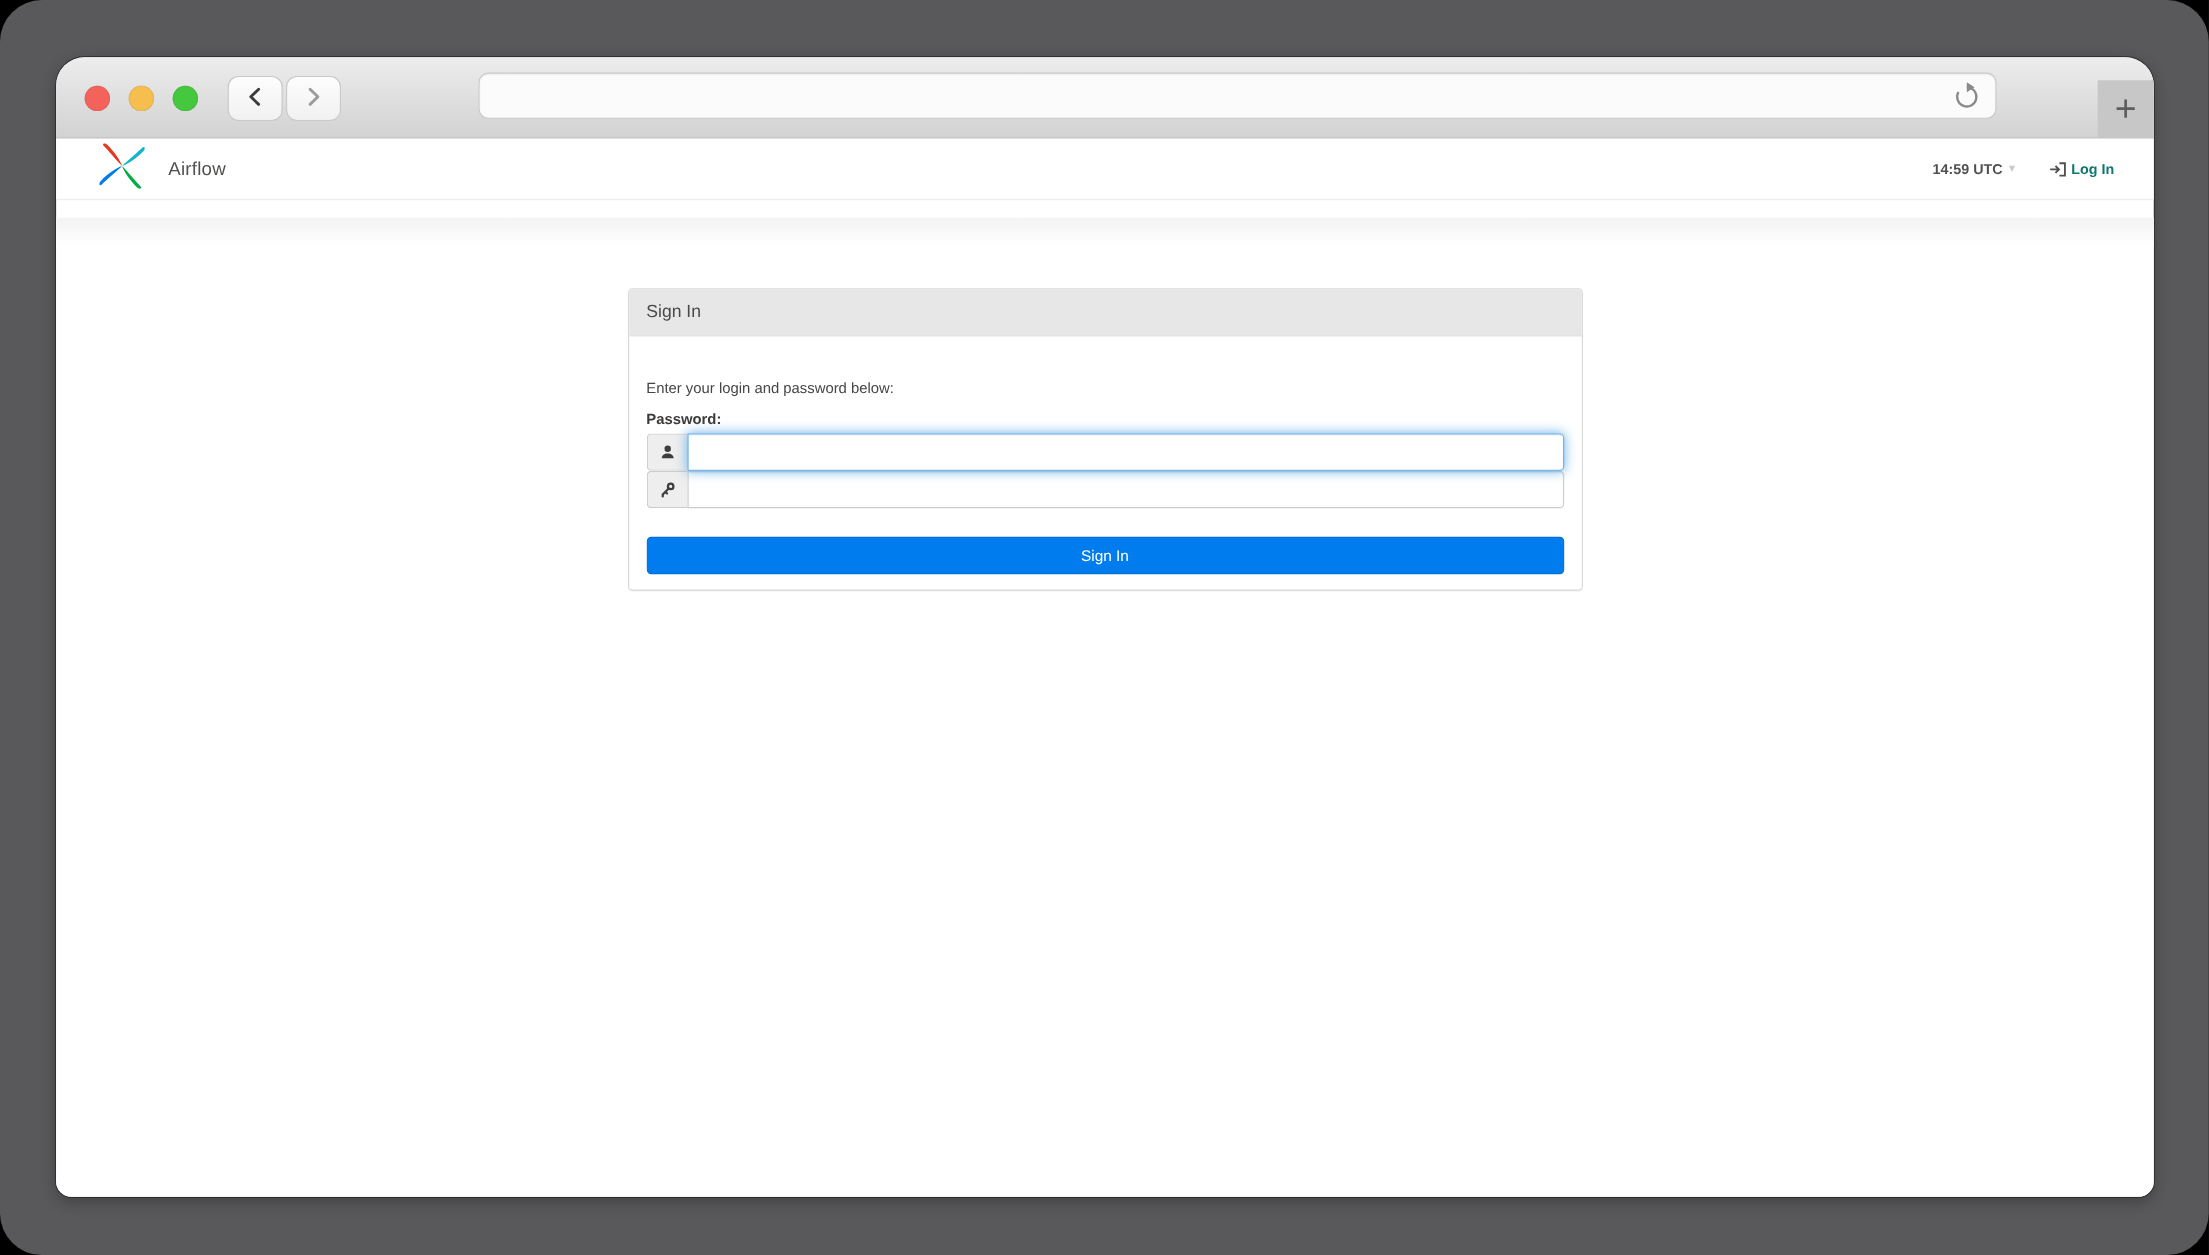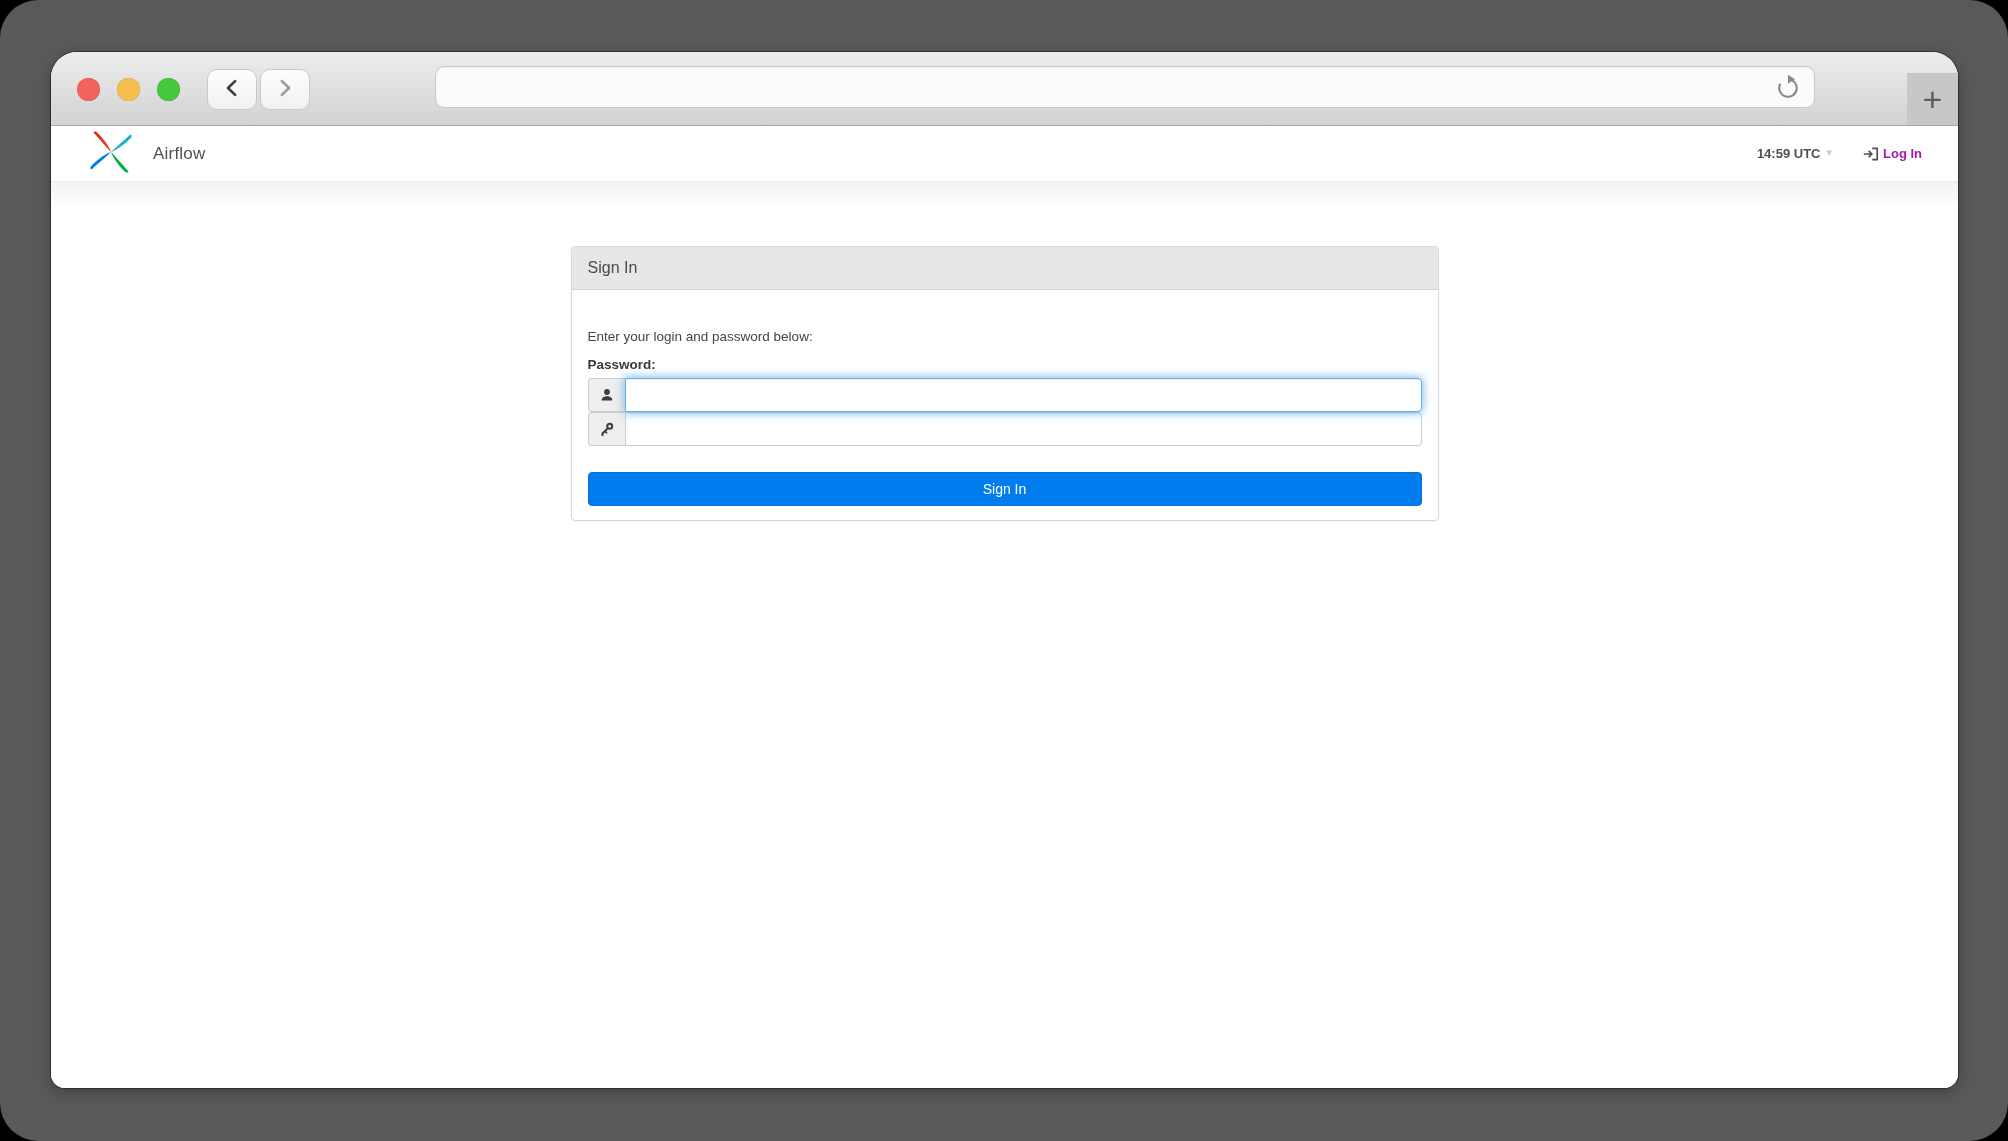--- a/index.html
+++ b/index.html
@@ -49,28 +49,28 @@
             border-bottom:1px solid #ececec;
             display:flex; align-items:center; justify-content:space-between;
             padding:0 36px 0 37px; }
   .brand { display:flex; align-items:center; gap:19px; cursor:pointer; }
   .brand-label { font-size:17px; color:#51504f; font-weight:500; letter-spacing:.2px; }
   .nav-right { display:flex; align-items:center; gap:30px; }
   .clock { display:flex; align-items:center; gap:6px; cursor:pointer; }
   .clock-label { font-size:13px; font-weight:bold; color:#51504f; }
   .caret { font-size:11px; color:#d2c6c6; position:relative; top:-1px; }
   .login { display:flex; align-items:center; gap:3px; cursor:pointer; }
-  .login-label { font-size:13px; font-weight:bold; color:#a21caf; }
+  .login-label { font-size:13px; font-weight:bold; color:#0f766e; }
 
   
   .content { position:relative; height:906px; background:#fff; }
   .content::before { content:""; position:absolute; left:0; top:0; right:0; height:26px;
                      background:linear-gradient(#f3f3f3,#ffffff); }
 
-  .panel { position:relative; width:868px; margin:0 auto; top:64px;
+  .panel { position:relative; width:868px; margin:16px auto; top:64px;
            background:#fff; border:1px solid #d8d8d8; border-radius:4px;
            box-shadow:0 1px 1px rgba(0,0,0,.04); }
   .panel-heading { background:#e7e7e7; padding:12px 16px; border-bottom:1px solid #d4d4d4;
                    border-radius:3px 3px 0 0; font-size:16px; color:#4a4a4a; }
   .panel-body { padding:14px 16px 11px; }
   .intro { font-size:13.5px; color:#454545; margin:25px 0 13px; }
   .field-label { display:block; font-size:13.5px; font-weight:bold; color:#3b3a39;
                  margin-bottom:6px; }
   .input-group { display:flex; height:34px; }
   .addon { width:37px; background:#eee; border:1px solid #ccc; border-right:0;

